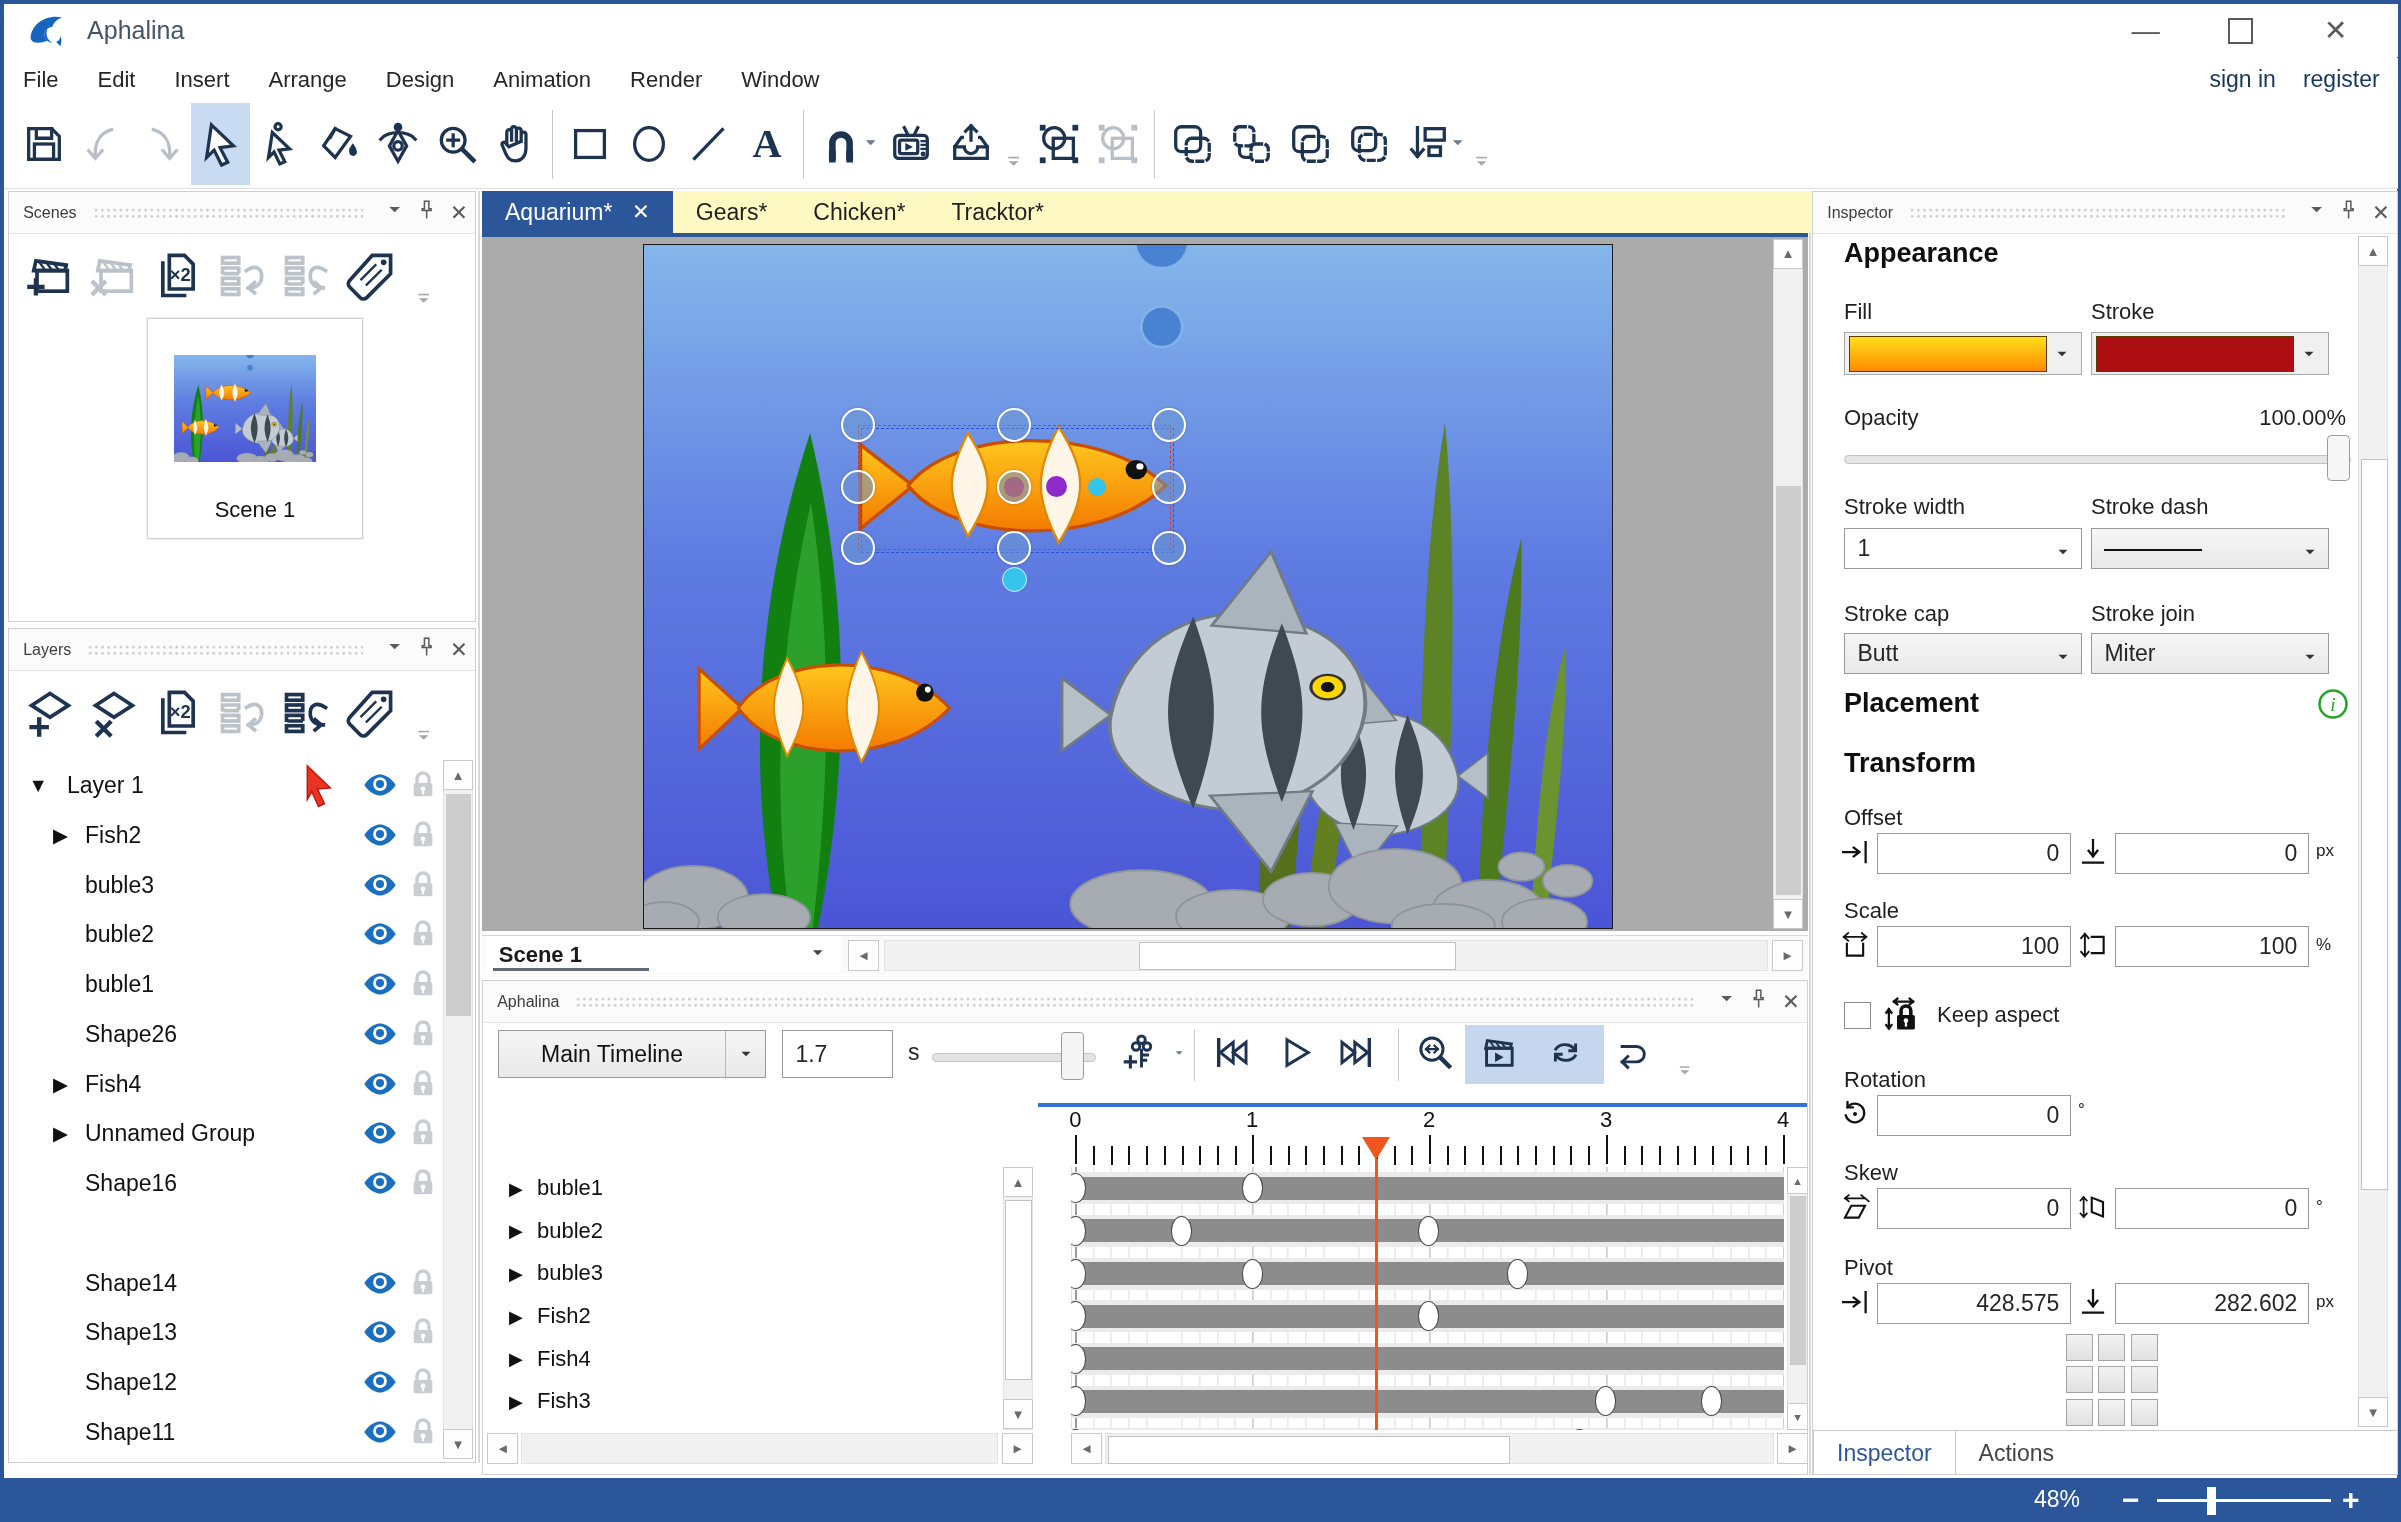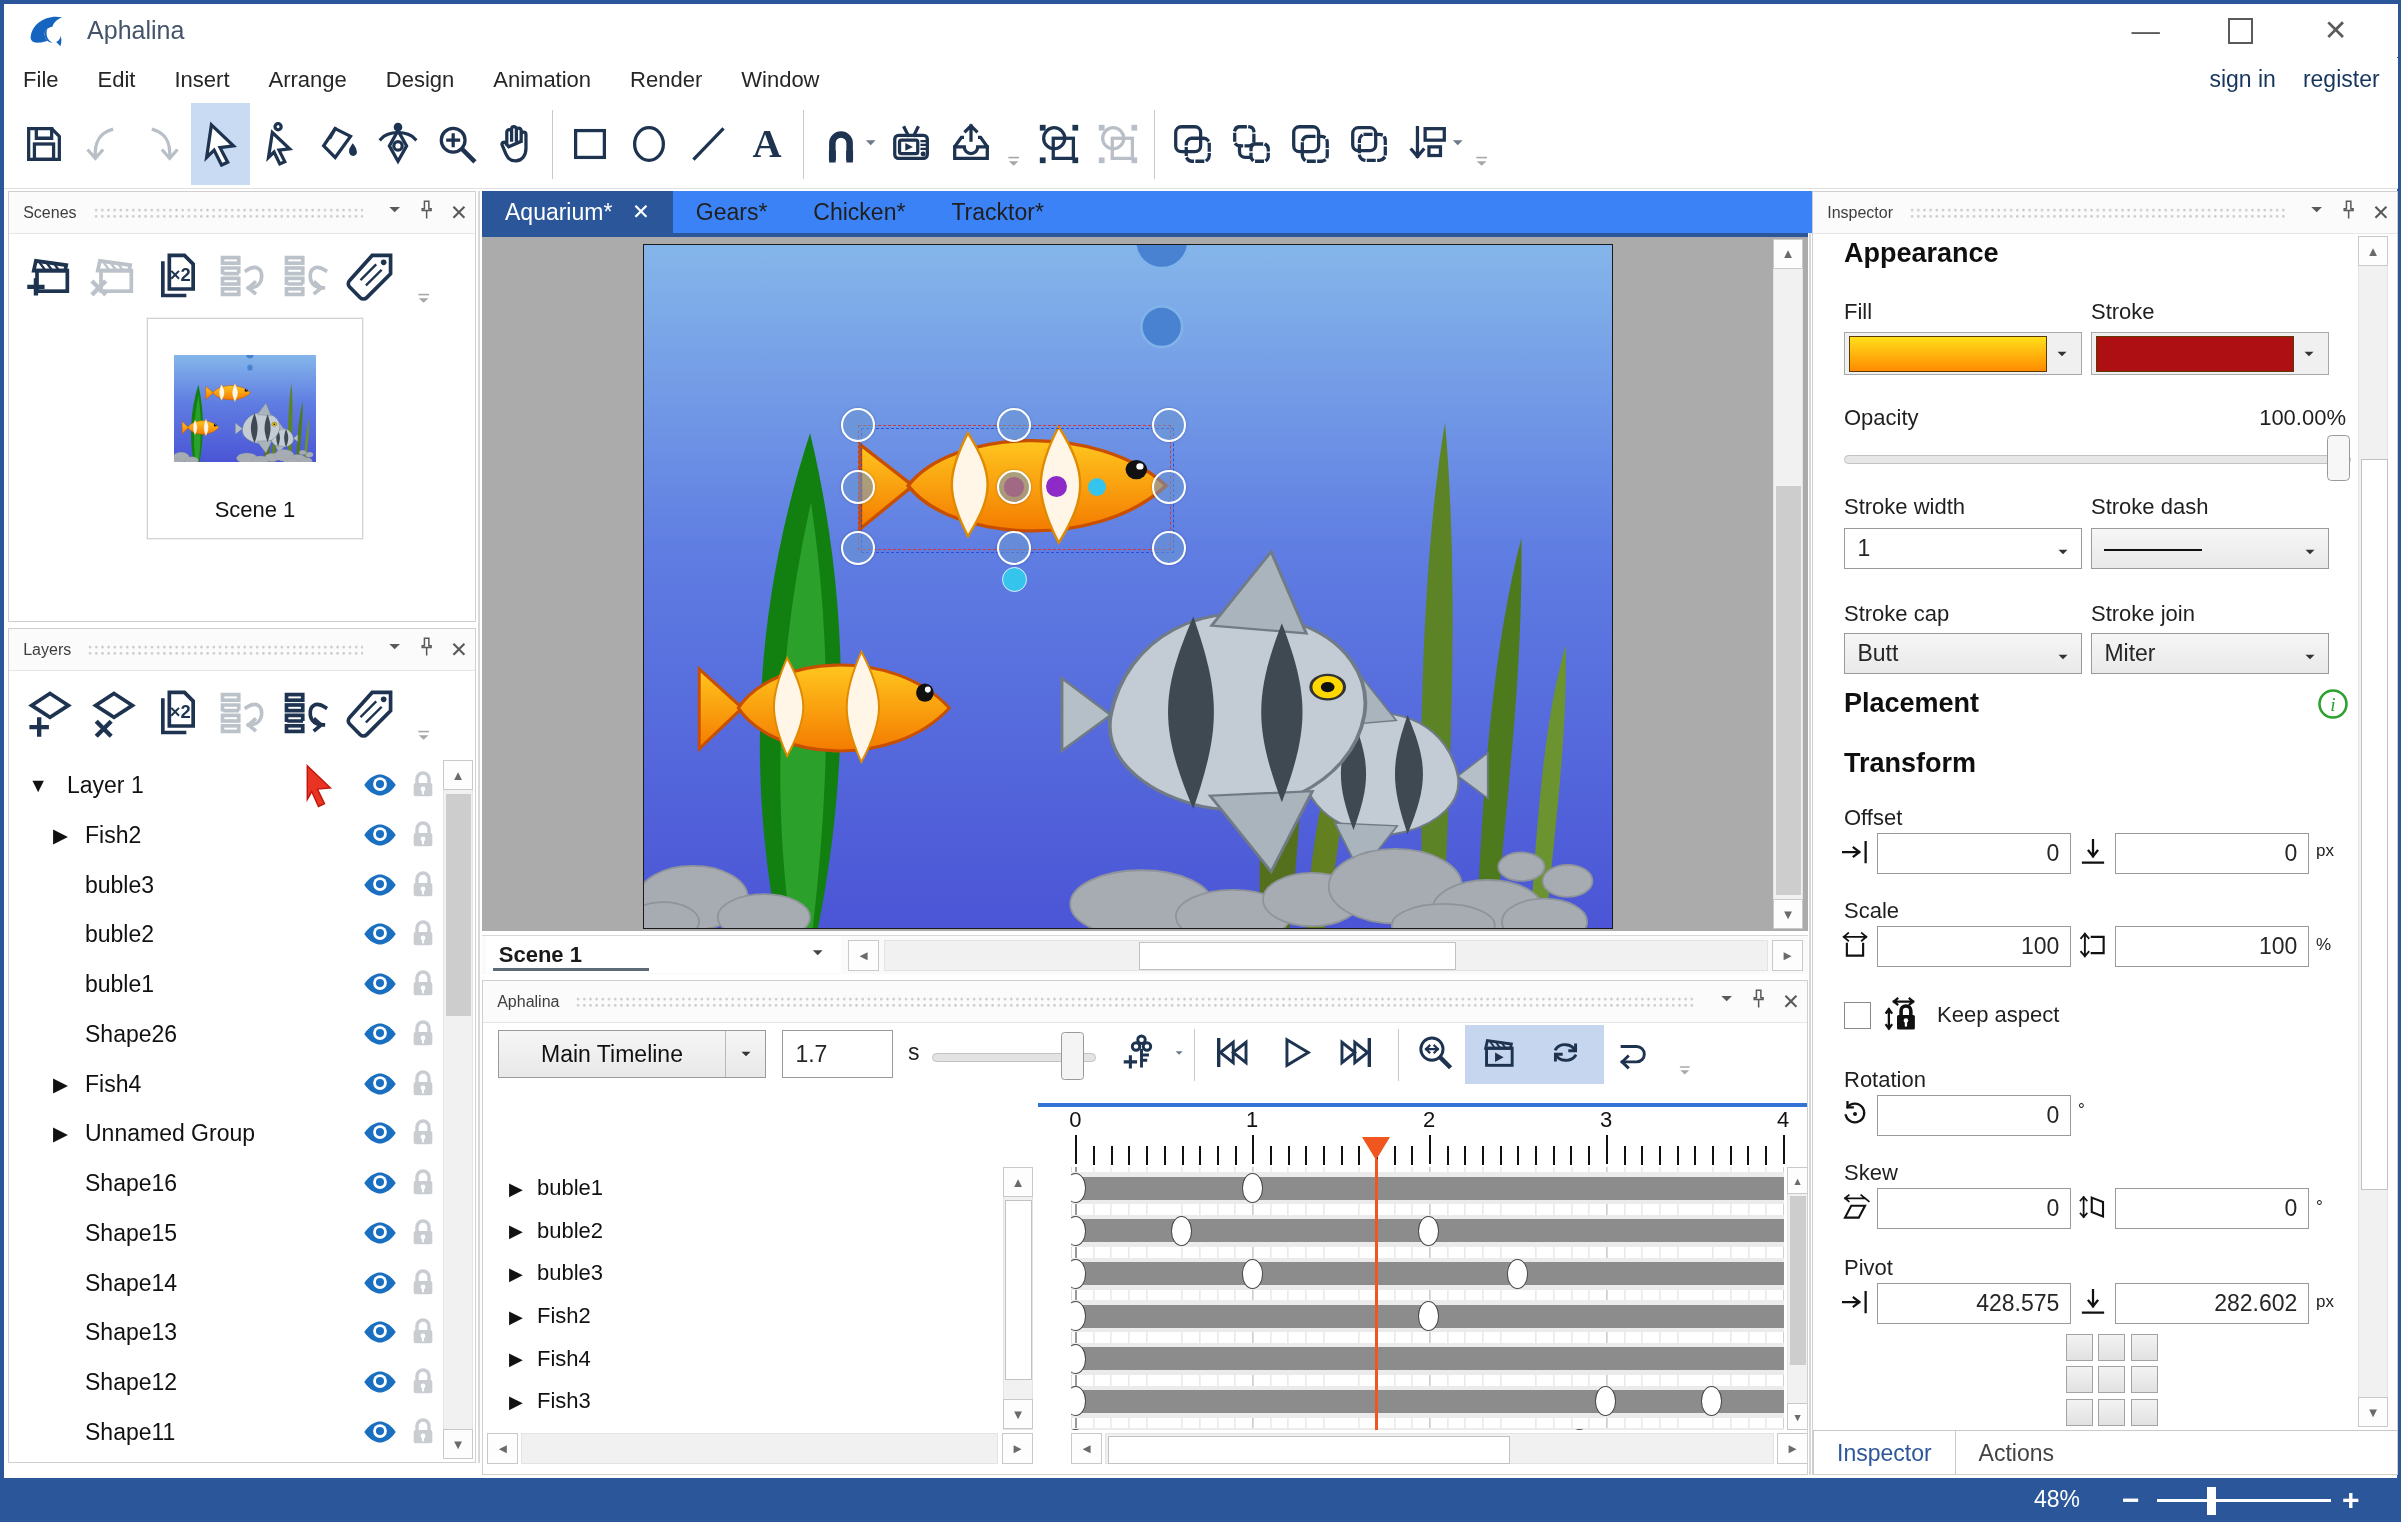--- a/index.html
+++ b/index.html
@@ -56,21 +56,21 @@
   .lname{position:absolute;font-size:23px;color:#111;white-space:nowrap;}
   .leye{position:absolute;left:353px;width:36px;height:36px;top:7.1px;}
   .llock{position:absolute;left:398px;width:32px;height:36px;top:7.1px;}
   .leye svg,.llock svg{width:100%;height:100%;}
   
   .sb-track{position:absolute;background:#f1f1f1;border:0.9px solid #e3e3e3;box-sizing:border-box;}
   .sb-btn{position:absolute;background:#fdfdfd;border:0.9px solid #c9c9c9;box-sizing:border-box;
           display:flex;align-items:center;justify-content:center;color:#6a6a6a;font-size:13.3px;}
   .sb-thumb{position:absolute;background:#cdcdcd;}
   
-  .tabs{left:482px;top:191px;width:1496px;height:42px;background:#3b82f6;display:flex;align-items:center;}
+  .tabs{left:482px;top:191px;width:1496px;height:42px;background:#fef9c3;display:flex;align-items:center;}
   .dtab{height:42px;display:flex;align-items:center;padding:0 23px;font-size:23px;color:#1f1f1f;gap:19.5px;}
   .dtab.active{background:#2b579a;color:#fff;}
   .dtab .tclose{font-size:21.3px;}
   .tabchev{margin-left:auto;color:#6d7a8a;margin-right:7.1px;margin-bottom:9px;}
   .blue-line{left:482px;top:233px;width:1326px;height:4.4px;background:#2b579a;}
   
   .workspace{left:482px;top:237px;width:1326px;height:694px;background:#ababab;overflow:hidden;}
   .canvas{position:absolute;left:161px;top:7.1px;width:968px;height:683px;border:0.9px solid #1a1a1a;background:#5f7de2;}
   .canvas svg{display:block;}
   .selrect{position:absolute;border:1.8px dashed #d23a2e;}
@@ -613,34 +613,20 @@
             </svg></span>
           <span class="llock"><svg viewBox="0 0 24 24" width="100%" height="100%" fill="none" stroke="currentColor" stroke-width="1.7" stroke-linecap="square" stroke-linejoin="miter">
               <path d="M7.5 10.5V7.5a4.5 4.5 0 0 1 9 0v3" stroke="#c9cdd2" stroke-width="2.6"></path>
               <rect x="5" y="10.5" width="14" height="10" rx="1.5" fill="#c9cdd2" stroke="none"></rect>
               <circle cx="12" cy="15" r="1.8" fill="#fff" stroke="none"></circle>
               <path d="M12 15v3.2" stroke="#fff" stroke-width="1.6"></path>
             </svg></span>
         </div>
         <div class="lrow" style="top: 398px;">
           <span class="lname" style="left: 76px;">Shape16</span>
-          <span class="leye"><svg viewBox="0 0 24 24" width="100%" height="100%" fill="none" stroke="currentColor" stroke-width="1.7" stroke-linecap="square" stroke-linejoin="miter">
-              <path d="M1.5 12C5 6.5 9.5 5 12 5s7 1.5 10.5 7C19 17.5 14.5 19 12 19S5 17.5 1.5 12z" fill="#1a6fc0" stroke="none"></path>
-              <circle cx="12" cy="11.4" r="4.6" fill="#fff" stroke="none"></circle>
-              <circle cx="12" cy="11.4" r="2.7" fill="#1a6fc0" stroke="none"></circle>
-            </svg></span>
-          <span class="llock"><svg viewBox="0 0 24 24" width="100%" height="100%" fill="none" stroke="currentColor" stroke-width="1.7" stroke-linecap="square" stroke-linejoin="miter">
-              <path d="M7.5 10.5V7.5a4.5 4.5 0 0 1 9 0v3" stroke="#c9cdd2" stroke-width="2.6"></path>
-              <rect x="5" y="10.5" width="14" height="10" rx="1.5" fill="#c9cdd2" stroke="none"></rect>
-              <circle cx="12" cy="15" r="1.8" fill="#fff" stroke="none"></circle>
-              <path d="M12 15v3.2" stroke="#fff" stroke-width="1.6"></path>
-            </svg></span>
-        </div>
-        <div class="lrow" style="top: 448px;">
-          <span class="lname" style="left: 76px;">Shape15</span>
           <span class="leye"><svg viewBox="0 0 24 24" width="100%" height="100%" fill="none" stroke="currentColor" stroke-width="1.7" stroke-linecap="square" stroke-linejoin="miter">
               <path d="M1.5 12C5 6.5 9.5 5 12 5s7 1.5 10.5 7C19 17.5 14.5 19 12 19S5 17.5 1.5 12z" fill="#1a6fc0" stroke="none"></path>
               <circle cx="12" cy="11.4" r="4.6" fill="#fff" stroke="none"></circle>
               <circle cx="12" cy="11.4" r="2.7" fill="#1a6fc0" stroke="none"></circle>
             </svg></span>
           <span class="llock"><svg viewBox="0 0 24 24" width="100%" height="100%" fill="none" stroke="currentColor" stroke-width="1.7" stroke-linecap="square" stroke-linejoin="miter">
               <path d="M7.5 10.5V7.5a4.5 4.5 0 0 1 9 0v3" stroke="#c9cdd2" stroke-width="2.6"></path>
               <rect x="5" y="10.5" width="14" height="10" rx="1.5" fill="#c9cdd2" stroke="none"></rect>
               <circle cx="12" cy="15" r="1.8" fill="#fff" stroke="none"></circle>
               <path d="M12 15v3.2" stroke="#fff" stroke-width="1.6"></path>

